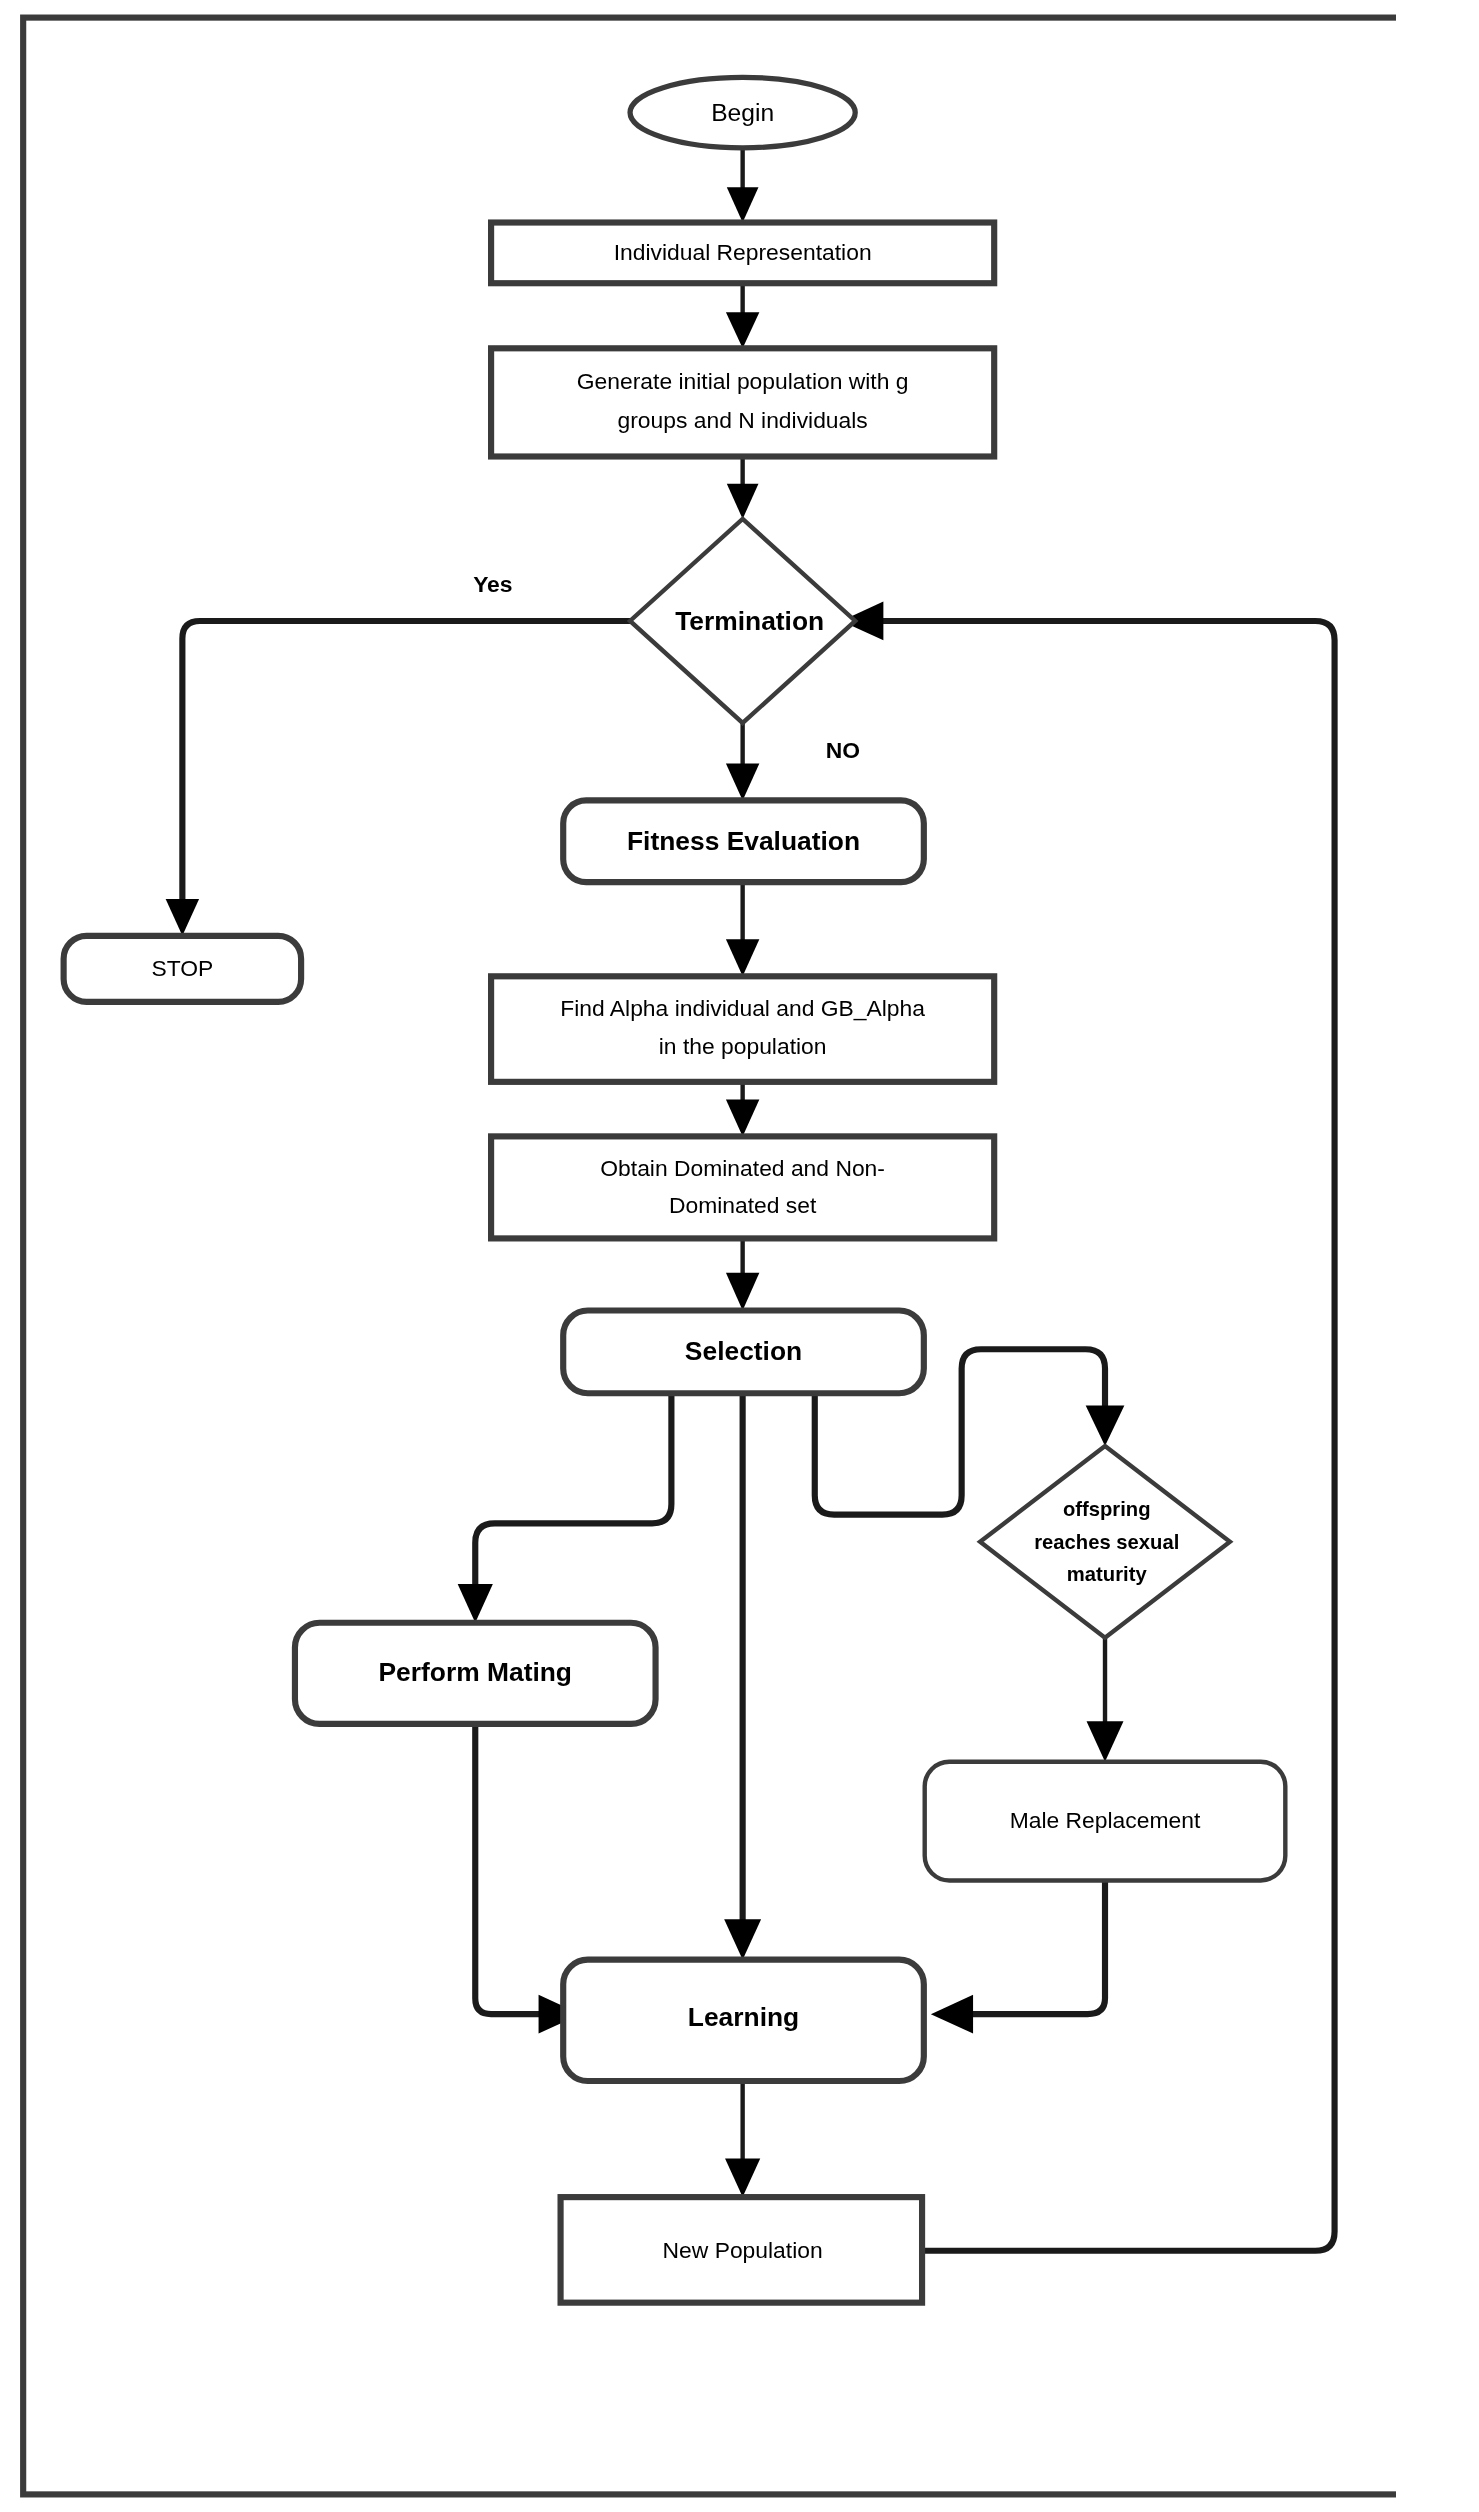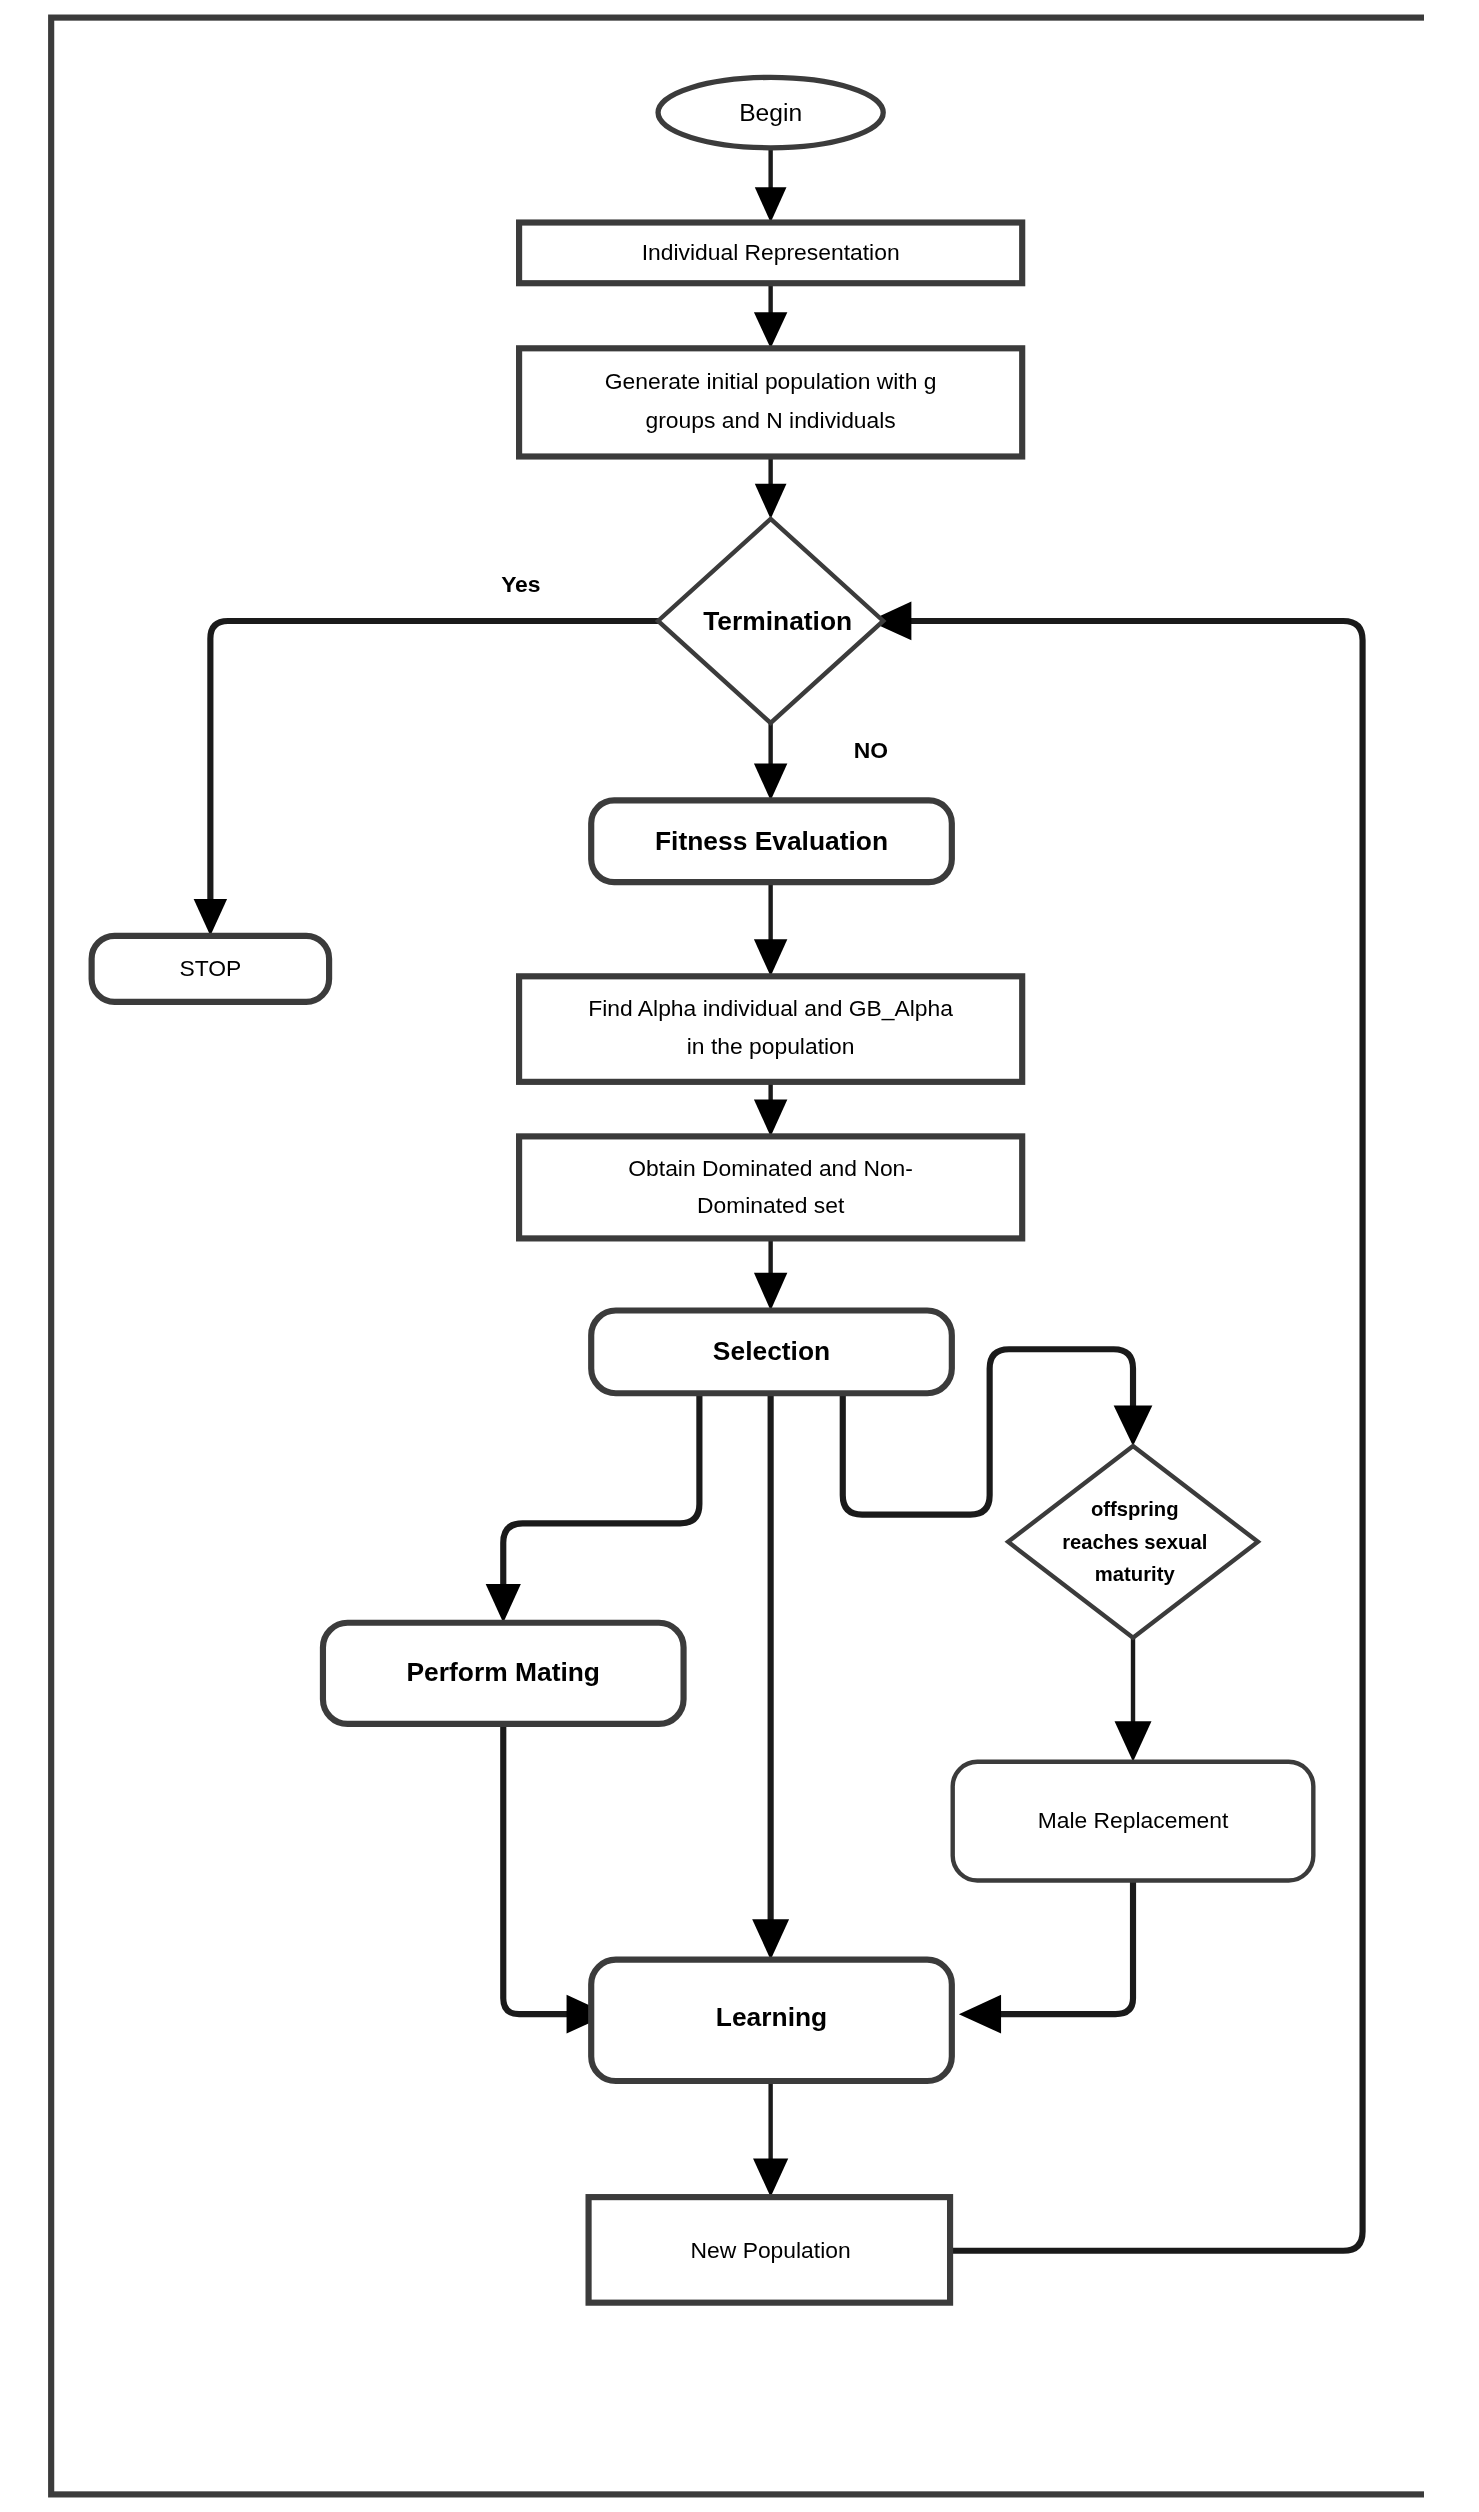--- a/index.html
+++ b/index.html
@@ -9,21 +9,20 @@
   }
   body {
     font-family: "Liberation Sans", sans-serif;
   }
   #page {
     position: relative;
     width: 1396px;
     height: 2512px;
     background: #ffffff;
     overflow: hidden;
-    padding-left: 28px;
   }
   #flow-svg {
     display: block;
     width: 1480px;
     height: 2512px;
   }
   .node-shape {
     fill: #ffffff;
     stroke: #3b3b3b;
     stroke-width: 7;

